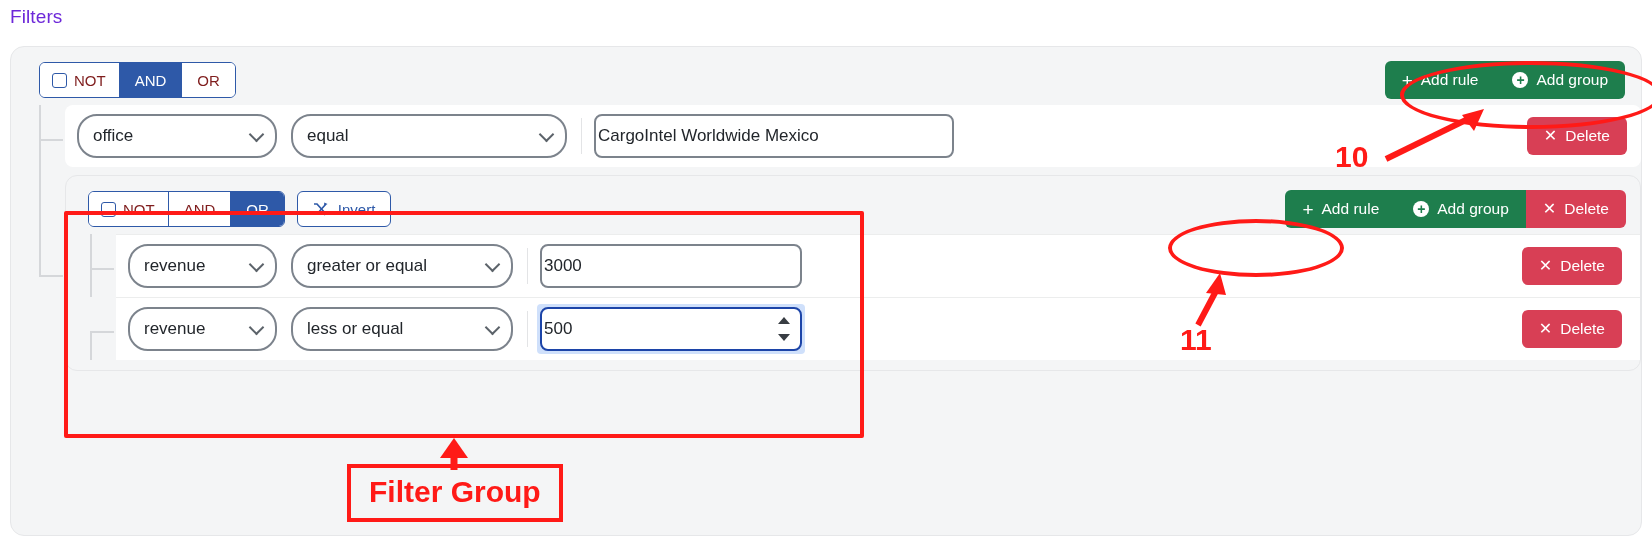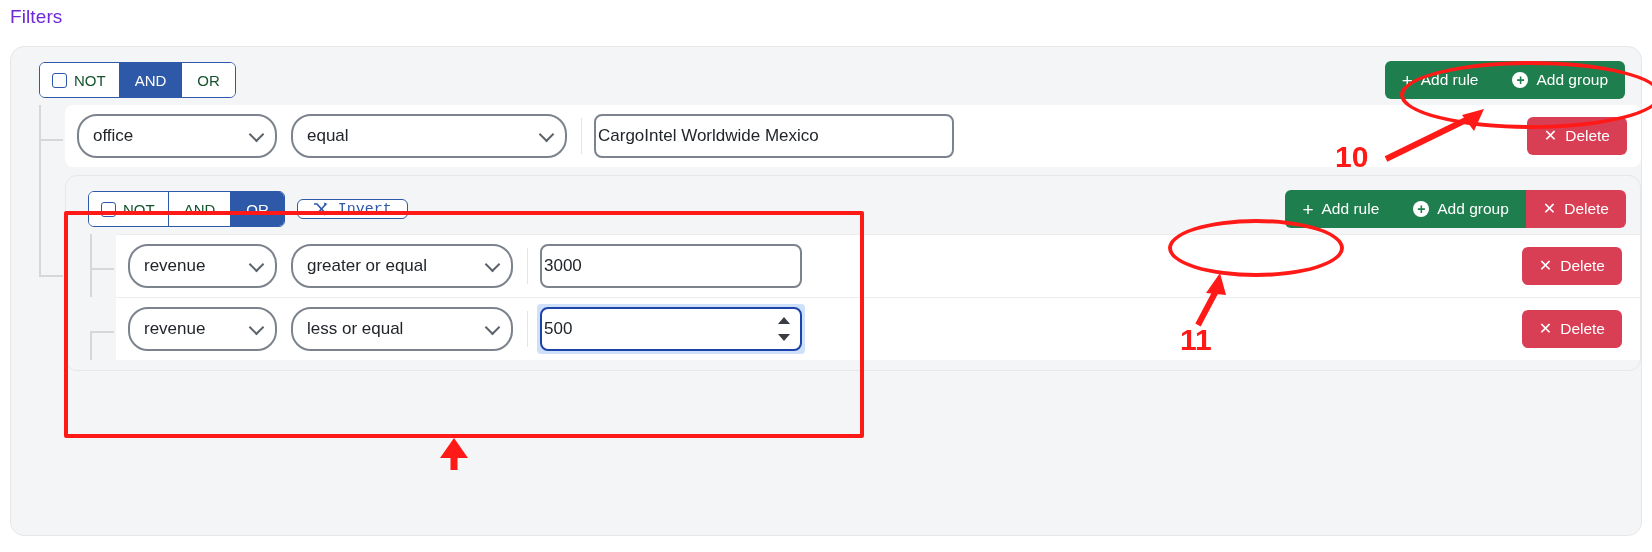--- a/index.html
+++ b/index.html
@@ -38,41 +38,41 @@
   
   .seg {
     display: inline-flex; align-items: stretch;
     border: 1px solid #2e59a8; border-radius: 6px; overflow: hidden;
     background: #fff; height: 36px;
   }
   .seg .seg-btn {
     display: flex; align-items: center; justify-content: center;
     gap: 7px;
     padding: 0 15px;
-    font-size: 15px; color: #14532d; background: #fff;
+    font-size: 15px; color: #7f1d1d; background: #fff;
     border: none; border-right: 1px solid #2e59a8;
     cursor: pointer; white-space: nowrap;
     font-family: "Liberation Sans", sans-serif;
   }
   .seg .seg-btn:last-child { border-right: none; }
   .seg .seg-btn.active { background: #2e59a8; color: #fff; }
   .seg .seg-btn.not { padding-left: 12px; padding-right: 13px; }
   .cbox {
     width: 15px; height: 15px; border: 1.6px solid #2e59a8;
     border-radius: 3px; background: #fff; display: inline-block;
   }
 
   
   .invert-btn {
-    height: 20px; margin-left: 12px;
+    height: 36px; margin-left: 12px;
     display: inline-flex; align-items: center; gap: 8px;
     padding: 0 15px; font-size: 15px;
     color: #2e59a8; background: #fff;
     border: 1px solid #2e59a8; border-radius: 6px; cursor: pointer;
-    font-family: Liberation Mono, monospace;
+    font-family: Liberation Sans, sans-serif;
   }
 
   
   .actions { margin-left: auto; display: inline-flex; align-items: stretch; height: 38px; }
   .actions.joined .abtn { border-radius: 0; }
   .actions.joined .abtn:first-child { border-top-left-radius: 6px; border-bottom-left-radius: 6px; }
   .actions.joined .abtn:last-child  { border-top-right-radius: 6px; border-bottom-right-radius: 6px; }
   .abtn {
     display: inline-flex; align-items: center; justify-content: center; gap: 8px;
     padding: 0 17px; font-size: 15.5px; color: #fff; border: none; cursor: pointer;
@@ -360,14 +360,15 @@
     <path d="M44 8 L30 28 L50 30 Z" fill="#ff1a17"></path>
   </svg>
   <div class="anno anno-num" style="left:1180px; top:325px;">11</div>
 
   <div class="anno anno-box" style="left:64px; top:211px; width:800px; height:227px;"></div>
 
   <svg class="anno" style="left:432px; top:438px;" width="48" height="32">
     <path d="M22 32 L22 14" stroke="#ff1a17" stroke-width="7" fill="none"></path>
     <path d="M22 0 L8 20 L36 20 Z" fill="#ff1a17"></path>
   </svg>
+  <div class="anno anno-label" style="left:347px; top:464px;">Filter Group</div>
 
 </div>
 
 </body></html>

